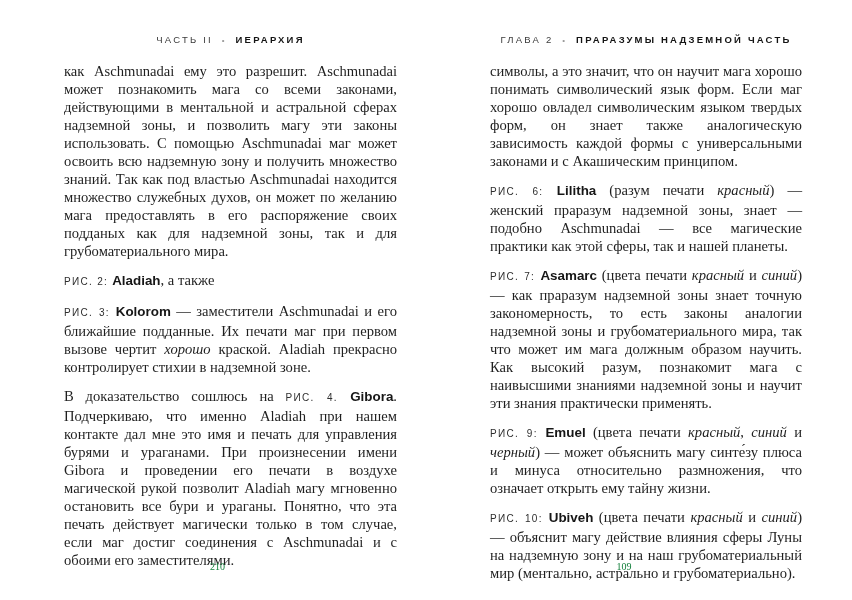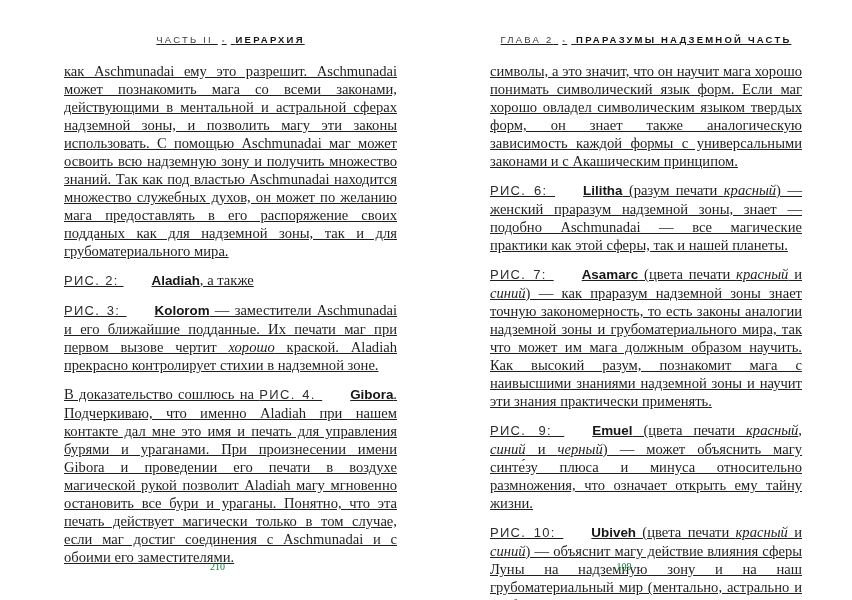--- a/index.html
+++ b/index.html
@@ -9,21 +9,20 @@
   }
   .spread {
     position: relative;
     width: 852px;
     height: 600px;
     background: #ffffff;
     display: flex;
     overflow: hidden;
     font-family: "Liberation Serif", serif;
     color: #1f1f1f;
-    text-decoration: underline;
   }
   .page {
     position: relative;
     width: 426px;
     height: 600px;
     box-sizing: border-box;
     padding-top: 34px;
   }
   .page-left  { padding-left: 64px; padding-right: 29px; }
   .page-right { padding-left: 64px; padding-right: 50px; }
@@ -52,25 +51,24 @@
   }
   .page-body p + p { margin-top: 11px; }
 
   .seg-plain { }
   .seg-italic { font-style: italic; }
   .seg-name {
     font-family: "Liberation Sans", sans-serif;
     font-weight: bold;
     font-size: 13.4px;
     color: #161616;
-    margin-left: 28px;
   }
   .seg-fig {
     font-family: "Liberation Sans", sans-serif;
-    font-size: 13px;
+    font-size: 10px;
     letter-spacing: 1.3px;
     color: #2e2e2e;
     white-space: nowrap;
   }
 
   .pagenum {
     position: absolute;
     bottom: 28px;
     left: 0;
     width: 100%;

